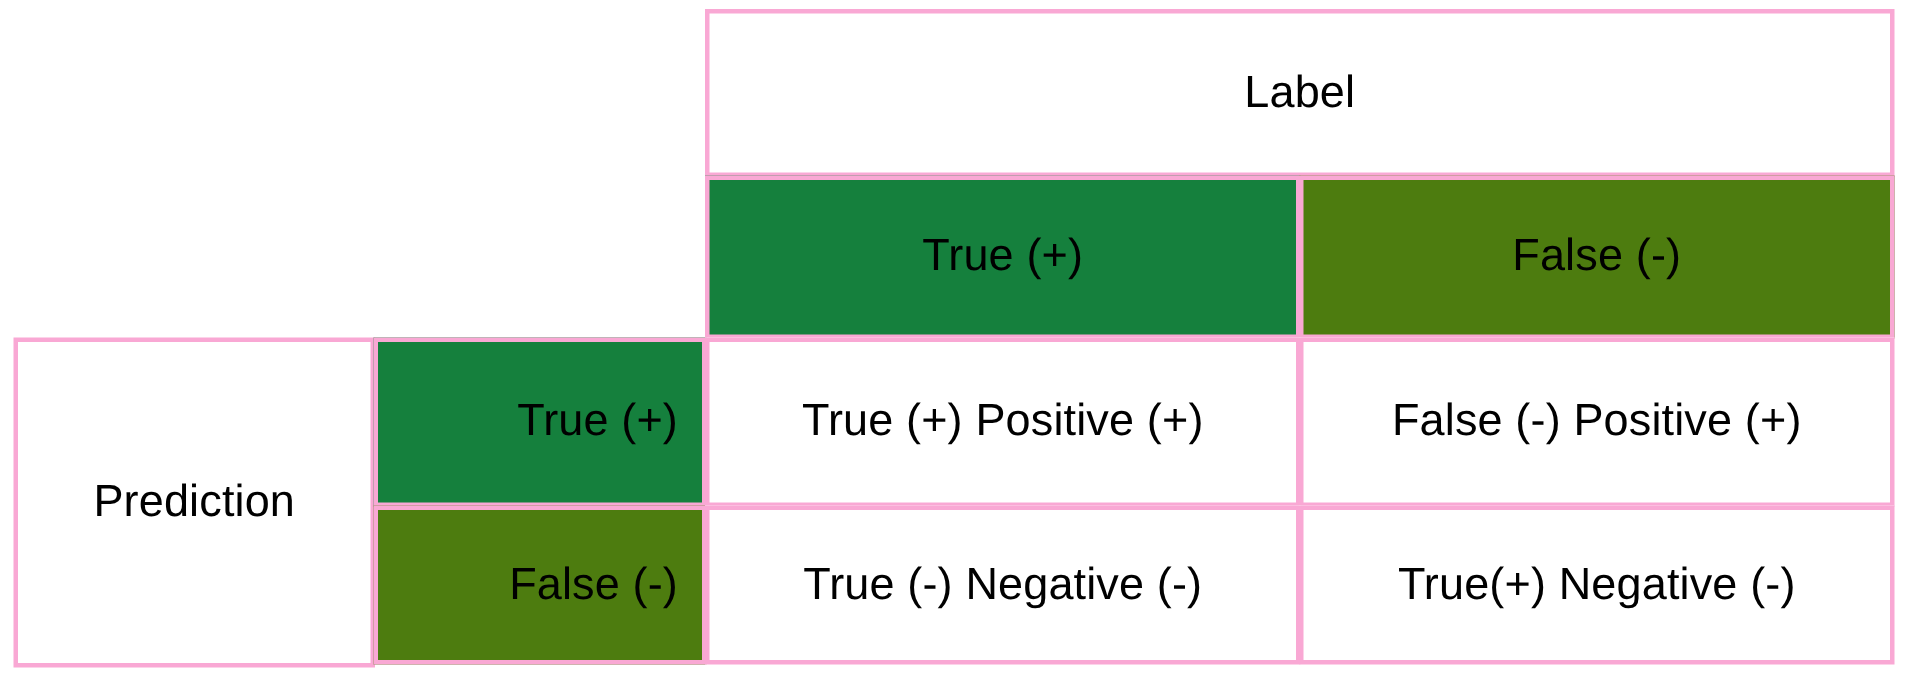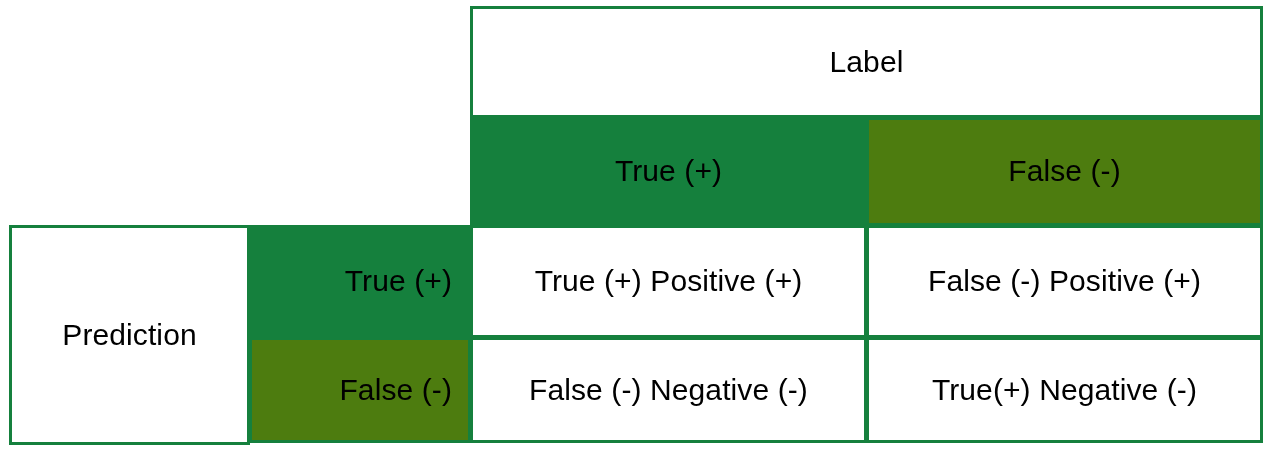--- a/index.html
+++ b/index.html
@@ -23,21 +23,21 @@
     height: 451px;
   }
 
   
   .cell {
     position: absolute;
     box-sizing: border-box;
     display: flex;
     align-items: center;
     background: #ffffff;
-    border: 3px solid #15803d;
+    border: 3px solid #f9a8d4;
     font-size: 30px;
     line-height: 1.15;
     letter-spacing: 0.1px;
     white-space: nowrap;
   }
   .cell.center { justify-content: center; }
   .cell.right  { justify-content: flex-end; padding-right: 16px; }
 
   .fill-blue  { background: #15803d; }
   .fill-peach { background: #4d7c0f; }
@@ -108,17 +108,17 @@
   <div class="cell center" id="row-group-prediction">Prediction</div>
 
   <div class="cell right fill-blue" id="row-head-true">True (+)</div>
 
   <div class="cell right fill-peach" id="row-head-false">False (-)</div>
 
   <div class="cell center" id="cell-tp">True (+) Positive (+)</div>
 
   <div class="cell center" id="cell-fp">False (-) Positive (+)</div>
 
-  <div class="cell center" id="cell-fn">False (-) Negative (-)</div>
+  <div class="cell center" id="cell-fn">True (-) Negative (-)</div>
 
   <div class="cell center" id="cell-tn">True(+) Negative (-)</div>
 
 </div>
 
 </body></html>

